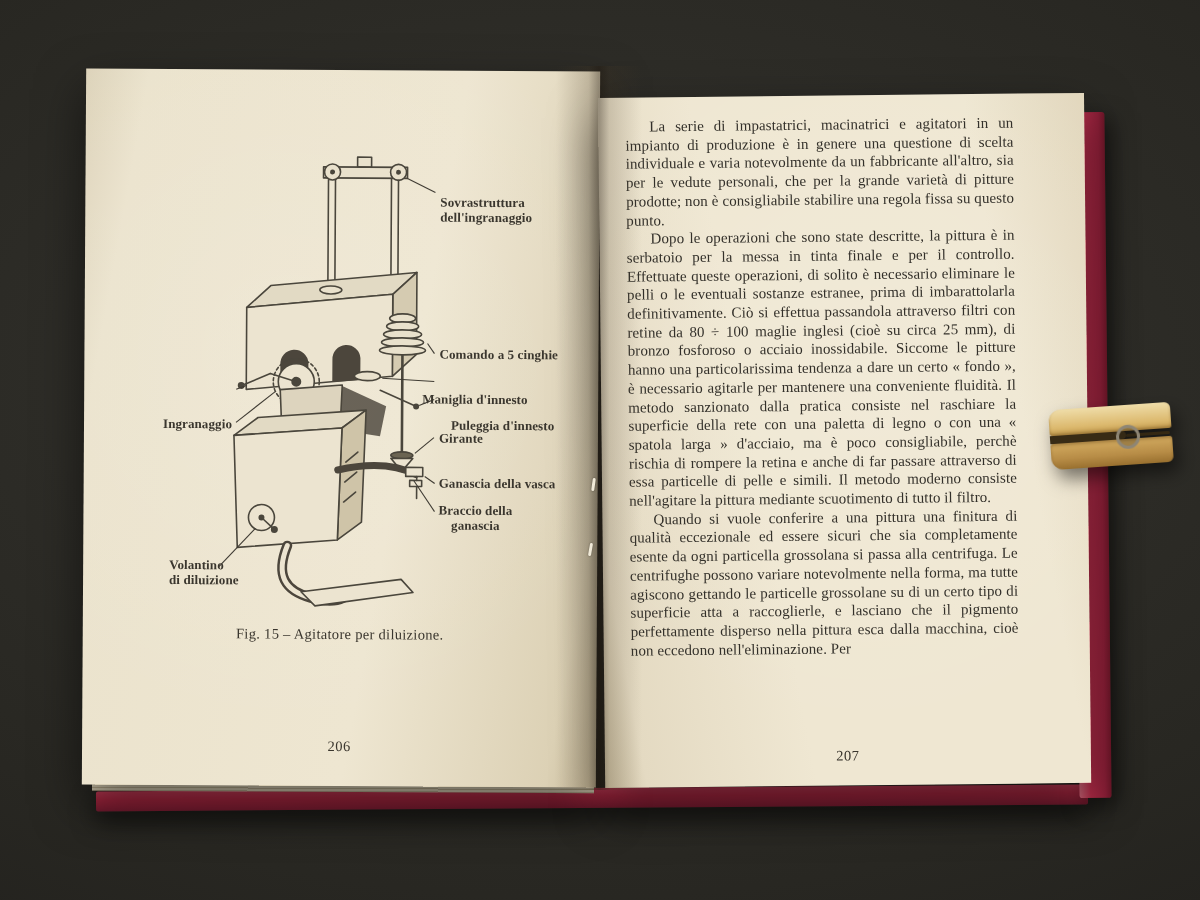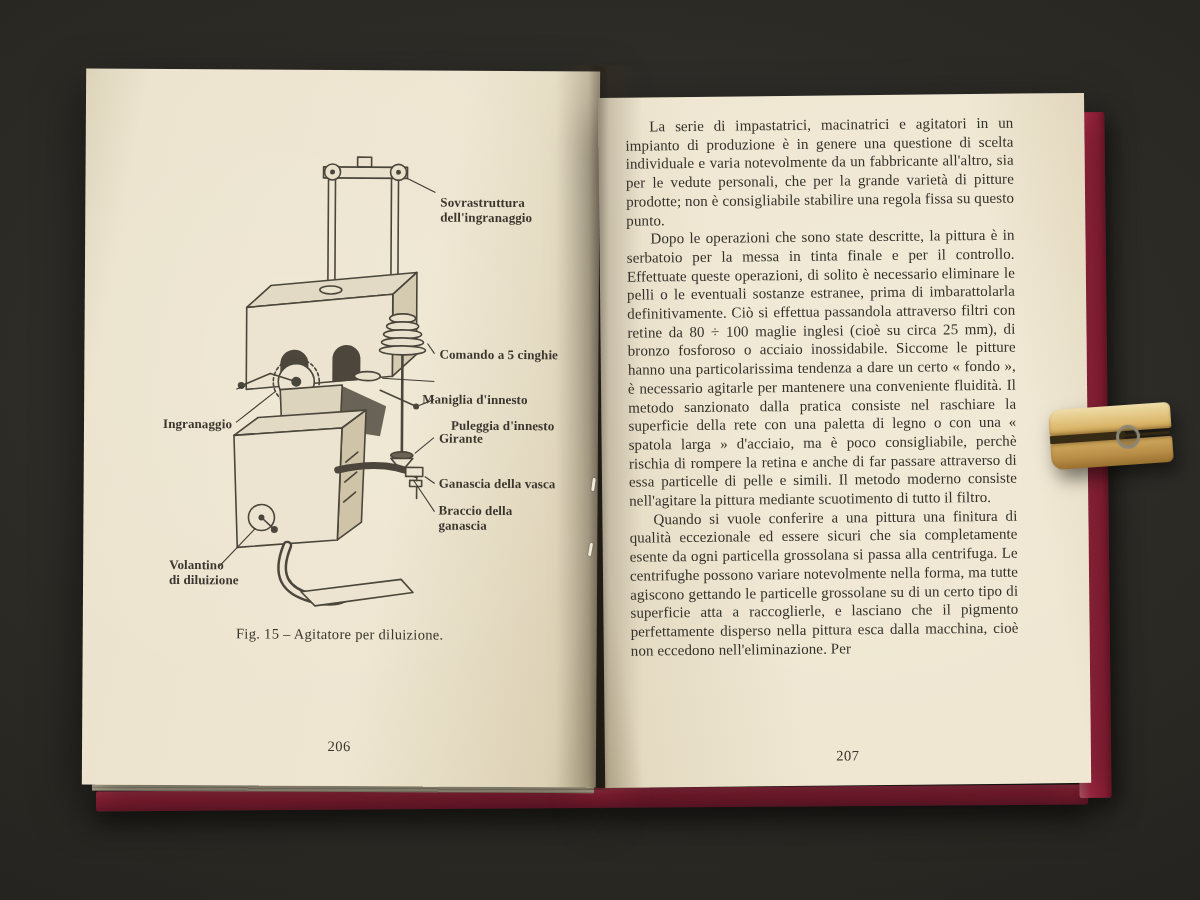--- a/index.html
+++ b/index.html
@@ -227,21 +227,21 @@
       </g>
     </svg>
 
     <div class="fig-label" style="left:355px;top:124px;">Sovrastruttura
 dell'ingranaggio</div>
     <div class="fig-label" style="left:355px;top:276px;">Comando a 5 cinghie</div>
     <div class="fig-label" style="left:367px;top:303px;margin-top:44px;">Puleggia d'innesto</div>
     <div class="fig-label" style="left:338px;top:321px;">Maniglia d'innesto</div>
     <div class="fig-label" style="left:355px;top:360px;">Girante</div>
     <div class="fig-label" style="left:355px;top:405px;">Ganascia della vasca</div>
-    <div class="fig-label" style="left:355px;top:432px;">Braccio della
+    <div class="fig-label" style="left:355px;top:432px;text-align:center;">Braccio della
 ganascia</div>
     <div class="fig-label ra" style="left:36px;top:347px;width:112px;">Ingranaggio</div>
     <div class="fig-label" style="left:86px;top:488px;">Volantino
 di diluizione</div>
 
     <div class="fig-caption">Fig. 15 – Agitatore per diluizione.</div>
 
     <div class="page-number">206</div>
   </div>
 

